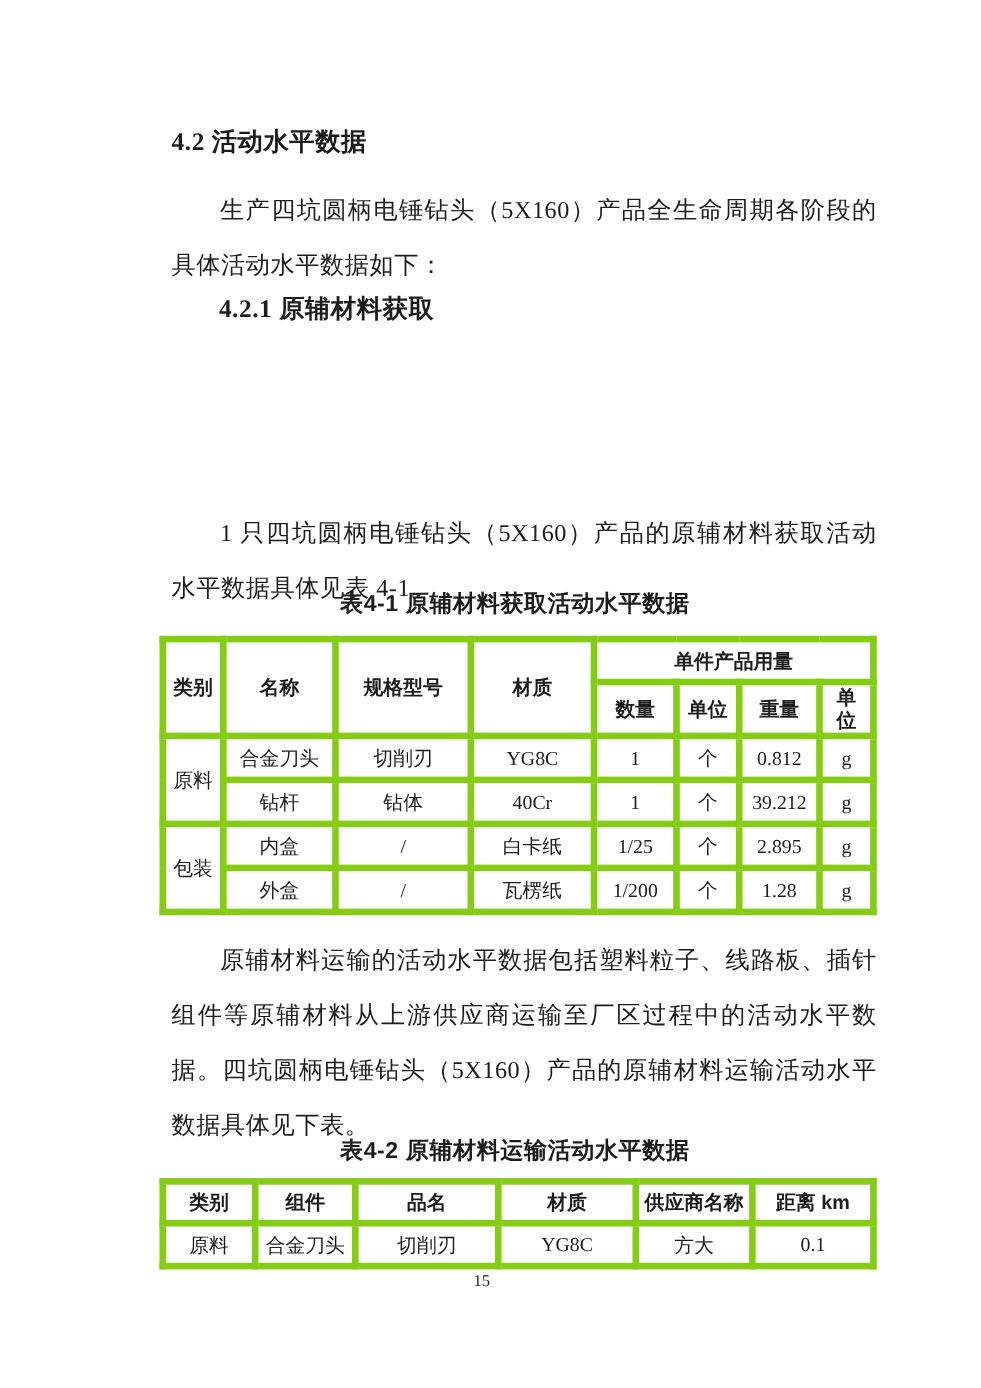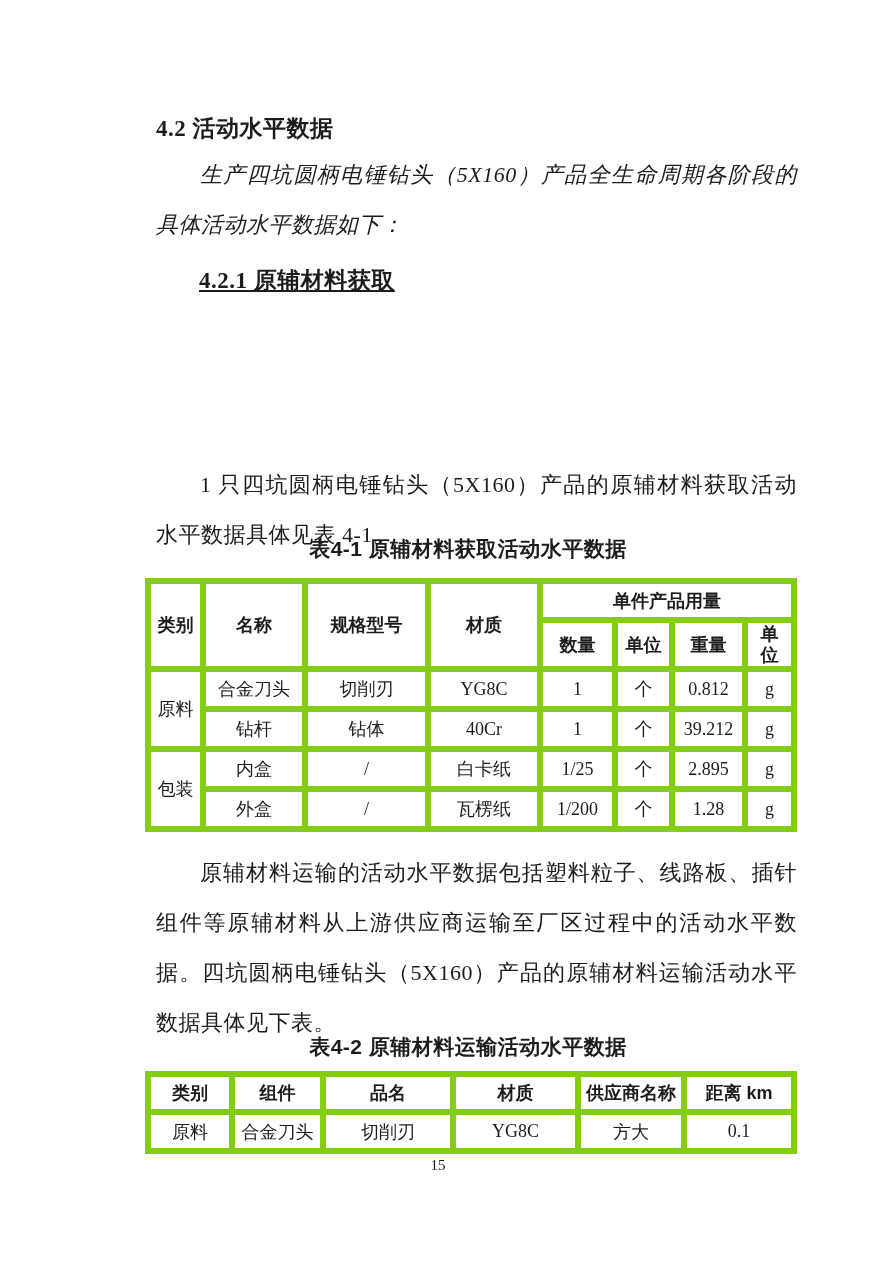--- a/index.html
+++ b/index.html
@@ -15,33 +15,33 @@
   }
   .heading {
     position: absolute;
     font-size: 23px;
     font-weight: bold;
     line-height: 30px;
     white-space: nowrap;
     letter-spacing: 0.5px;
   }
   .h-42   { top: 114px; left: 134px; }
-  .h-421  { top: 266px; left: 177px; text-decoration: underline; }
+  .h-421  { top: 266px; left: 177px; }
   .h-422  { top: 806px; left: 177px; }
   .para {
     position: absolute;
     left: 134px;
     width: 641px;
     font-size: 22px;
     line-height: 50px;
     text-align: justify;
     text-indent: 44px;
     letter-spacing: 0.5px;
   }
-  .p-intro { top: 150px; font-style: italic; }
+  .p-intro { top: 166px; }
   .p-acq   { top: 306px; }
   .p-see   { top: 460px; }
   .p-trans { top: 848px; }
   .caption {
     position: absolute;
     left: 123px;
     width: 646px;
     text-align: center;
     font-family: "Liberation Sans", "DejaVu Sans", sans-serif;
     font-size: 21px;

